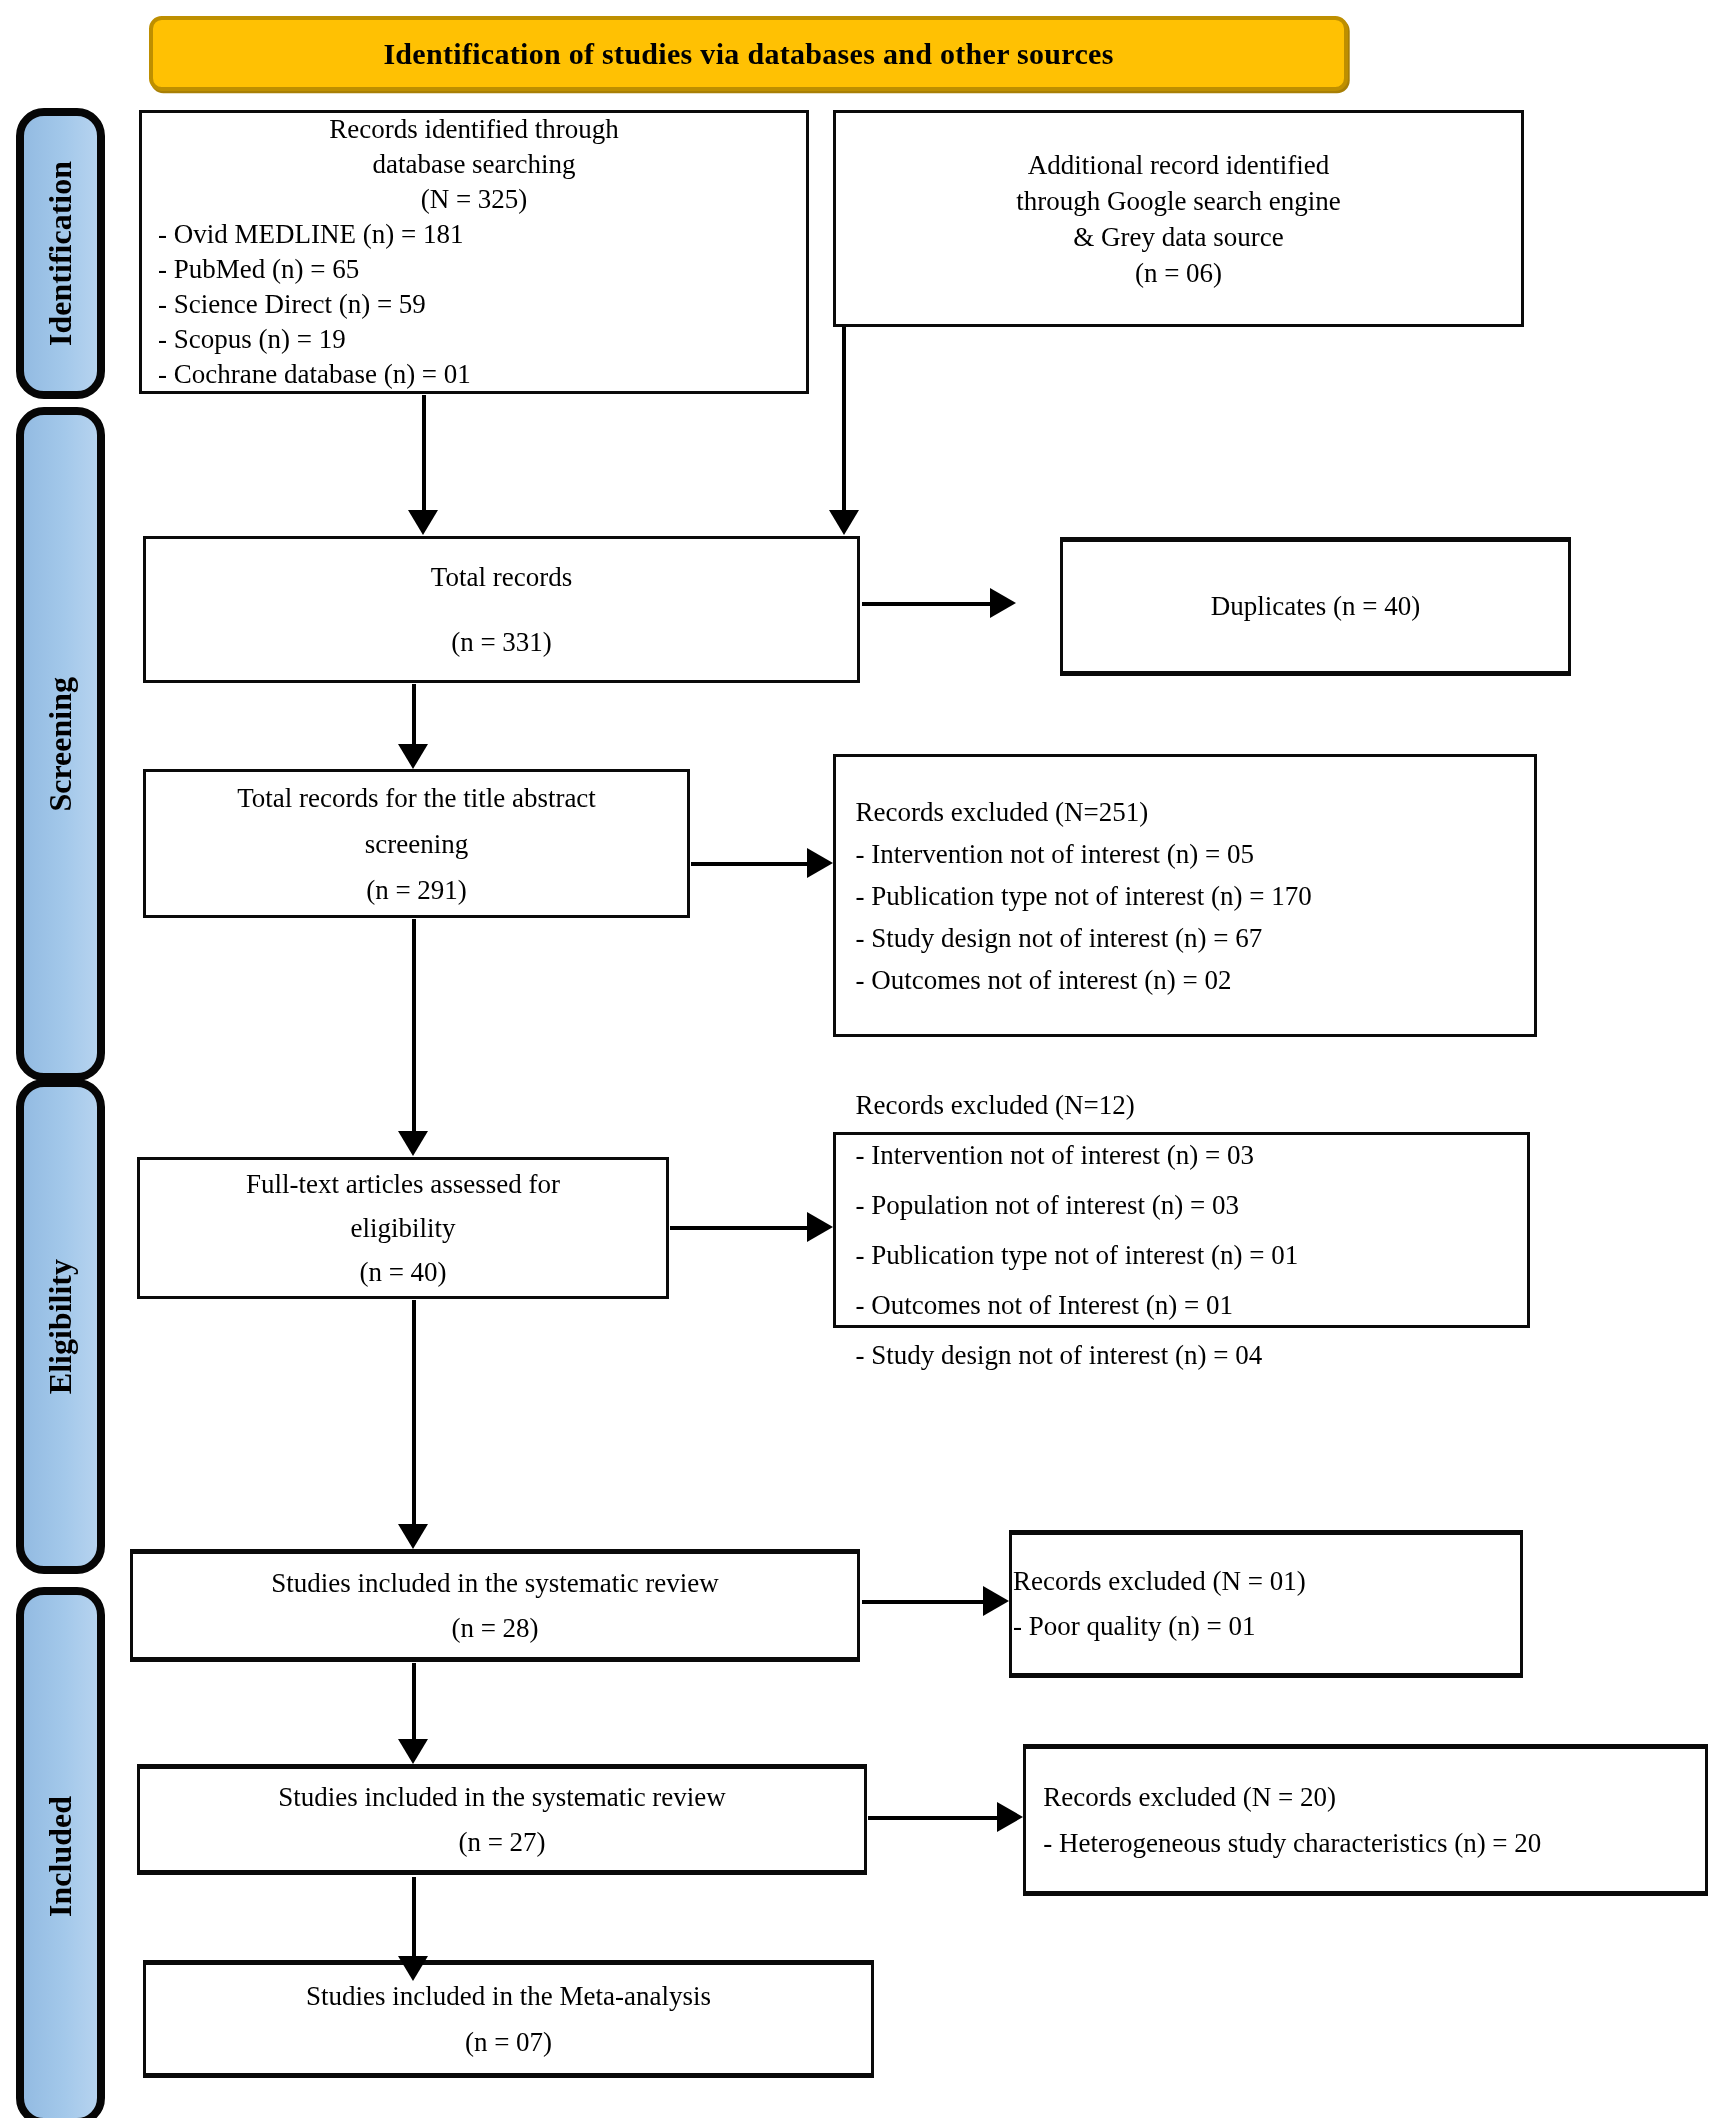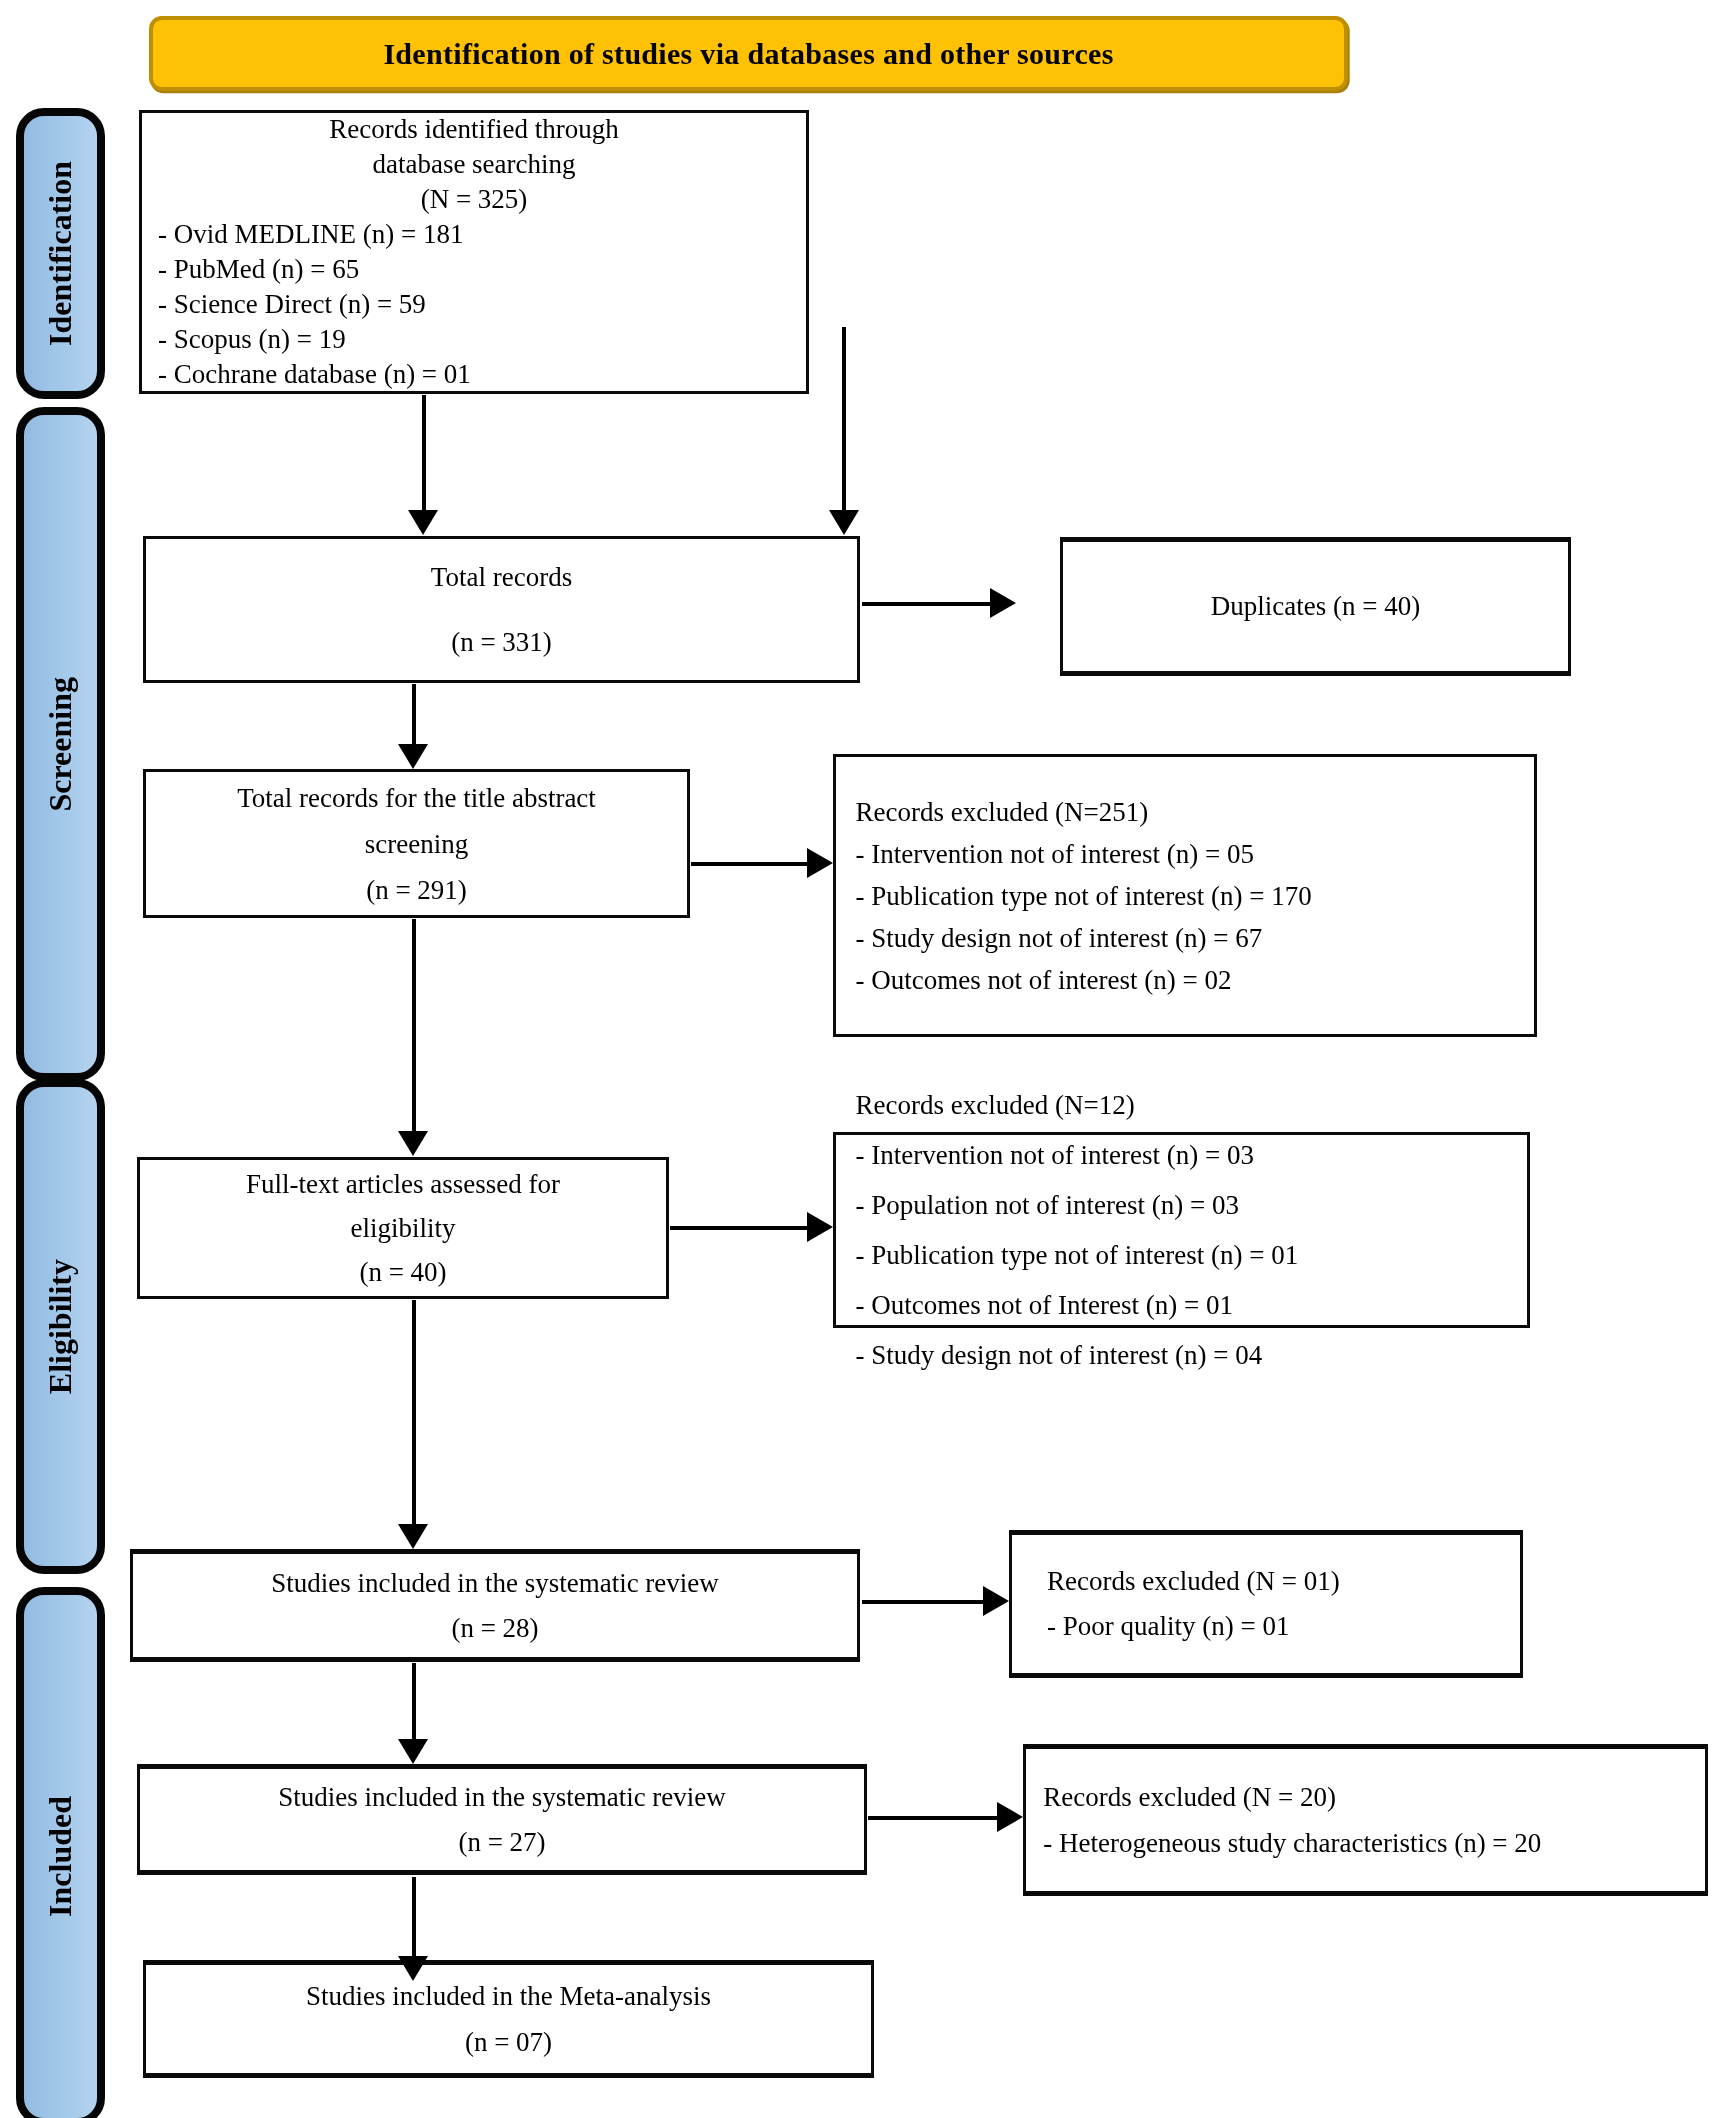--- a/index.html
+++ b/index.html
@@ -30,21 +30,21 @@
   #b-records{left:139px;top:110px;width:670px;height:284px;line-height:35px;padding:3.5px 8px;}
   #b-records .l{padding-left:8px;}
   #b-additional{left:833px;top:110px;width:691px;height:217px;line-height:36px;}
   #b-total{left:143px;top:536px;width:717px;height:147px;line-height:65px;}
   #b-duplicates{left:1016px;top:537px;width:511px;height:139px;border-width:5.2px 3.5px;margin-left:44px;}
   #b-titleabs{left:143px;top:769px;width:547px;height:149px;line-height:46px;}
   #b-excl251{left:833px;top:754px;width:704px;height:283px;line-height:42px;padding-left:19.6px;padding-right:5.8px;}
   #b-fulltext{left:137px;top:1157px;width:532px;height:142px;line-height:44px;}
   #b-excl12{left:833px;top:1132px;width:697px;height:196px;line-height:40px;padding-left:19.6px;padding-right:5.8px;gap:10px;}
   #b-inc28{left:130px;top:1549px;width:730px;height:113px;line-height:45px;border-width:5.2px 3.5px;}
-  #b-excl01{left:1009px;top:1530px;width:514px;height:148px;line-height:45px;padding-left:35px;border-width:5.2px 3.5px;}
+  #b-excl01{left:1009px;top:1530px;width:514px;height:148px;line-height:45px;padding-left:1px;border-width:5.2px 3.5px;}
   #b-inc27{left:137px;top:1764px;width:730px;height:111px;line-height:45px;border-width:5.2px 3.5px;}
   #b-excl20{left:1023px;top:1744px;width:685px;height:152px;line-height:46px;padding-left:17.3px;padding-right:11px;border-width:5.2px 3.5px;}
   #b-meta{left:143px;top:1960px;width:731px;height:118px;line-height:46px;border-width:5.2px 3.5px;}
 
   
   .vline{position:absolute;width:4px;background:#000;}
   .hline{position:absolute;height:4px;background:#000;}
   .head-down{position:absolute;width:0;height:0;
              border-left:15.6px solid transparent;border-right:15.6px solid transparent;
              border-top:25.4px solid #000;}
@@ -78,20 +78,26 @@
     <div class="c">Records identified through</div>
     <div class="c">database searching</div>
     <div class="c">(N = 325)</div>
     <div class="l">- Ovid MEDLINE (n) = 181</div>
     <div class="l">- PubMed (n) = 65</div>
     <div class="l">- Science Direct (n) = 59</div>
     <div class="l">- Scopus (n) = 19</div>
     <div class="l">- Cochrane database (n) = 01</div>
   </div>
 
+  <div class="box" id="b-additional">
+    <div class="c">Additional record identified</div>
+    <div class="c">through Google search engine</div>
+    <div class="c">&amp; Grey data source</div>
+    <div class="c">(n = 06)</div>
+  </div>
 
   <div class="box" id="b-total">
     <div class="c">Total records</div>
     <div class="c">(n = 331)</div>
   </div>
 
   <div class="box" id="b-duplicates">
     <div class="c">Duplicates (n = 40)</div>
   </div>
 

